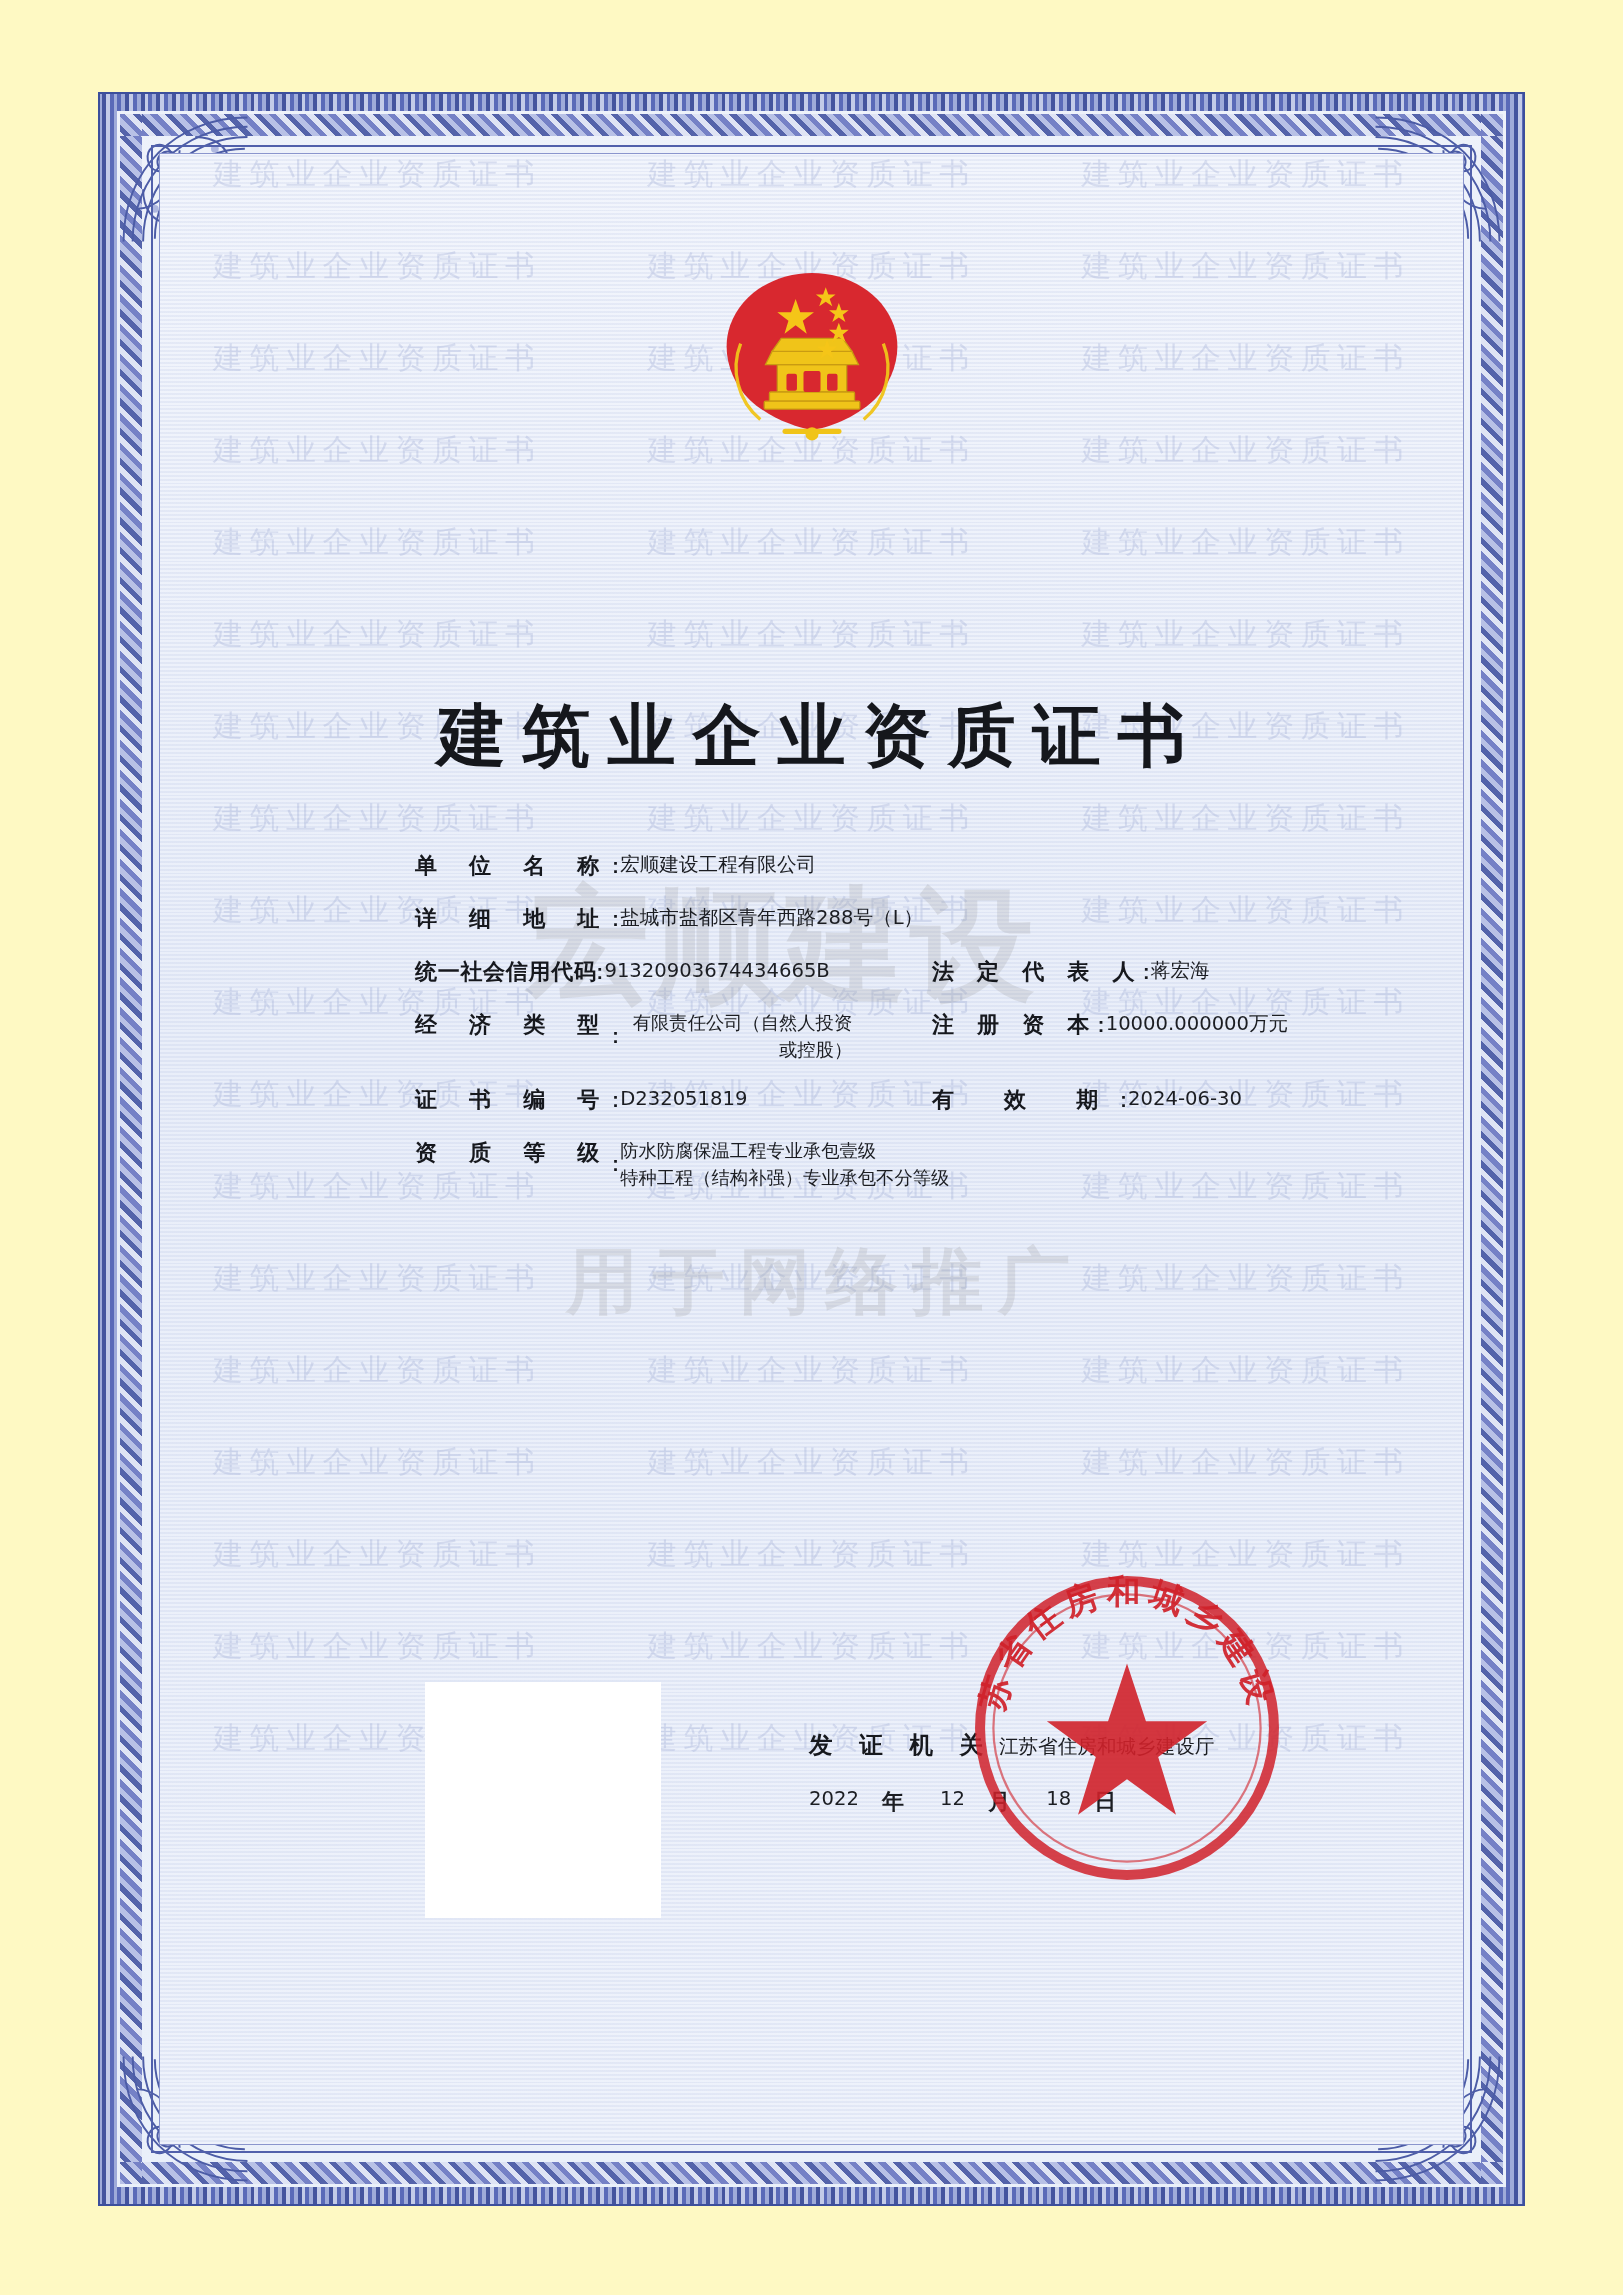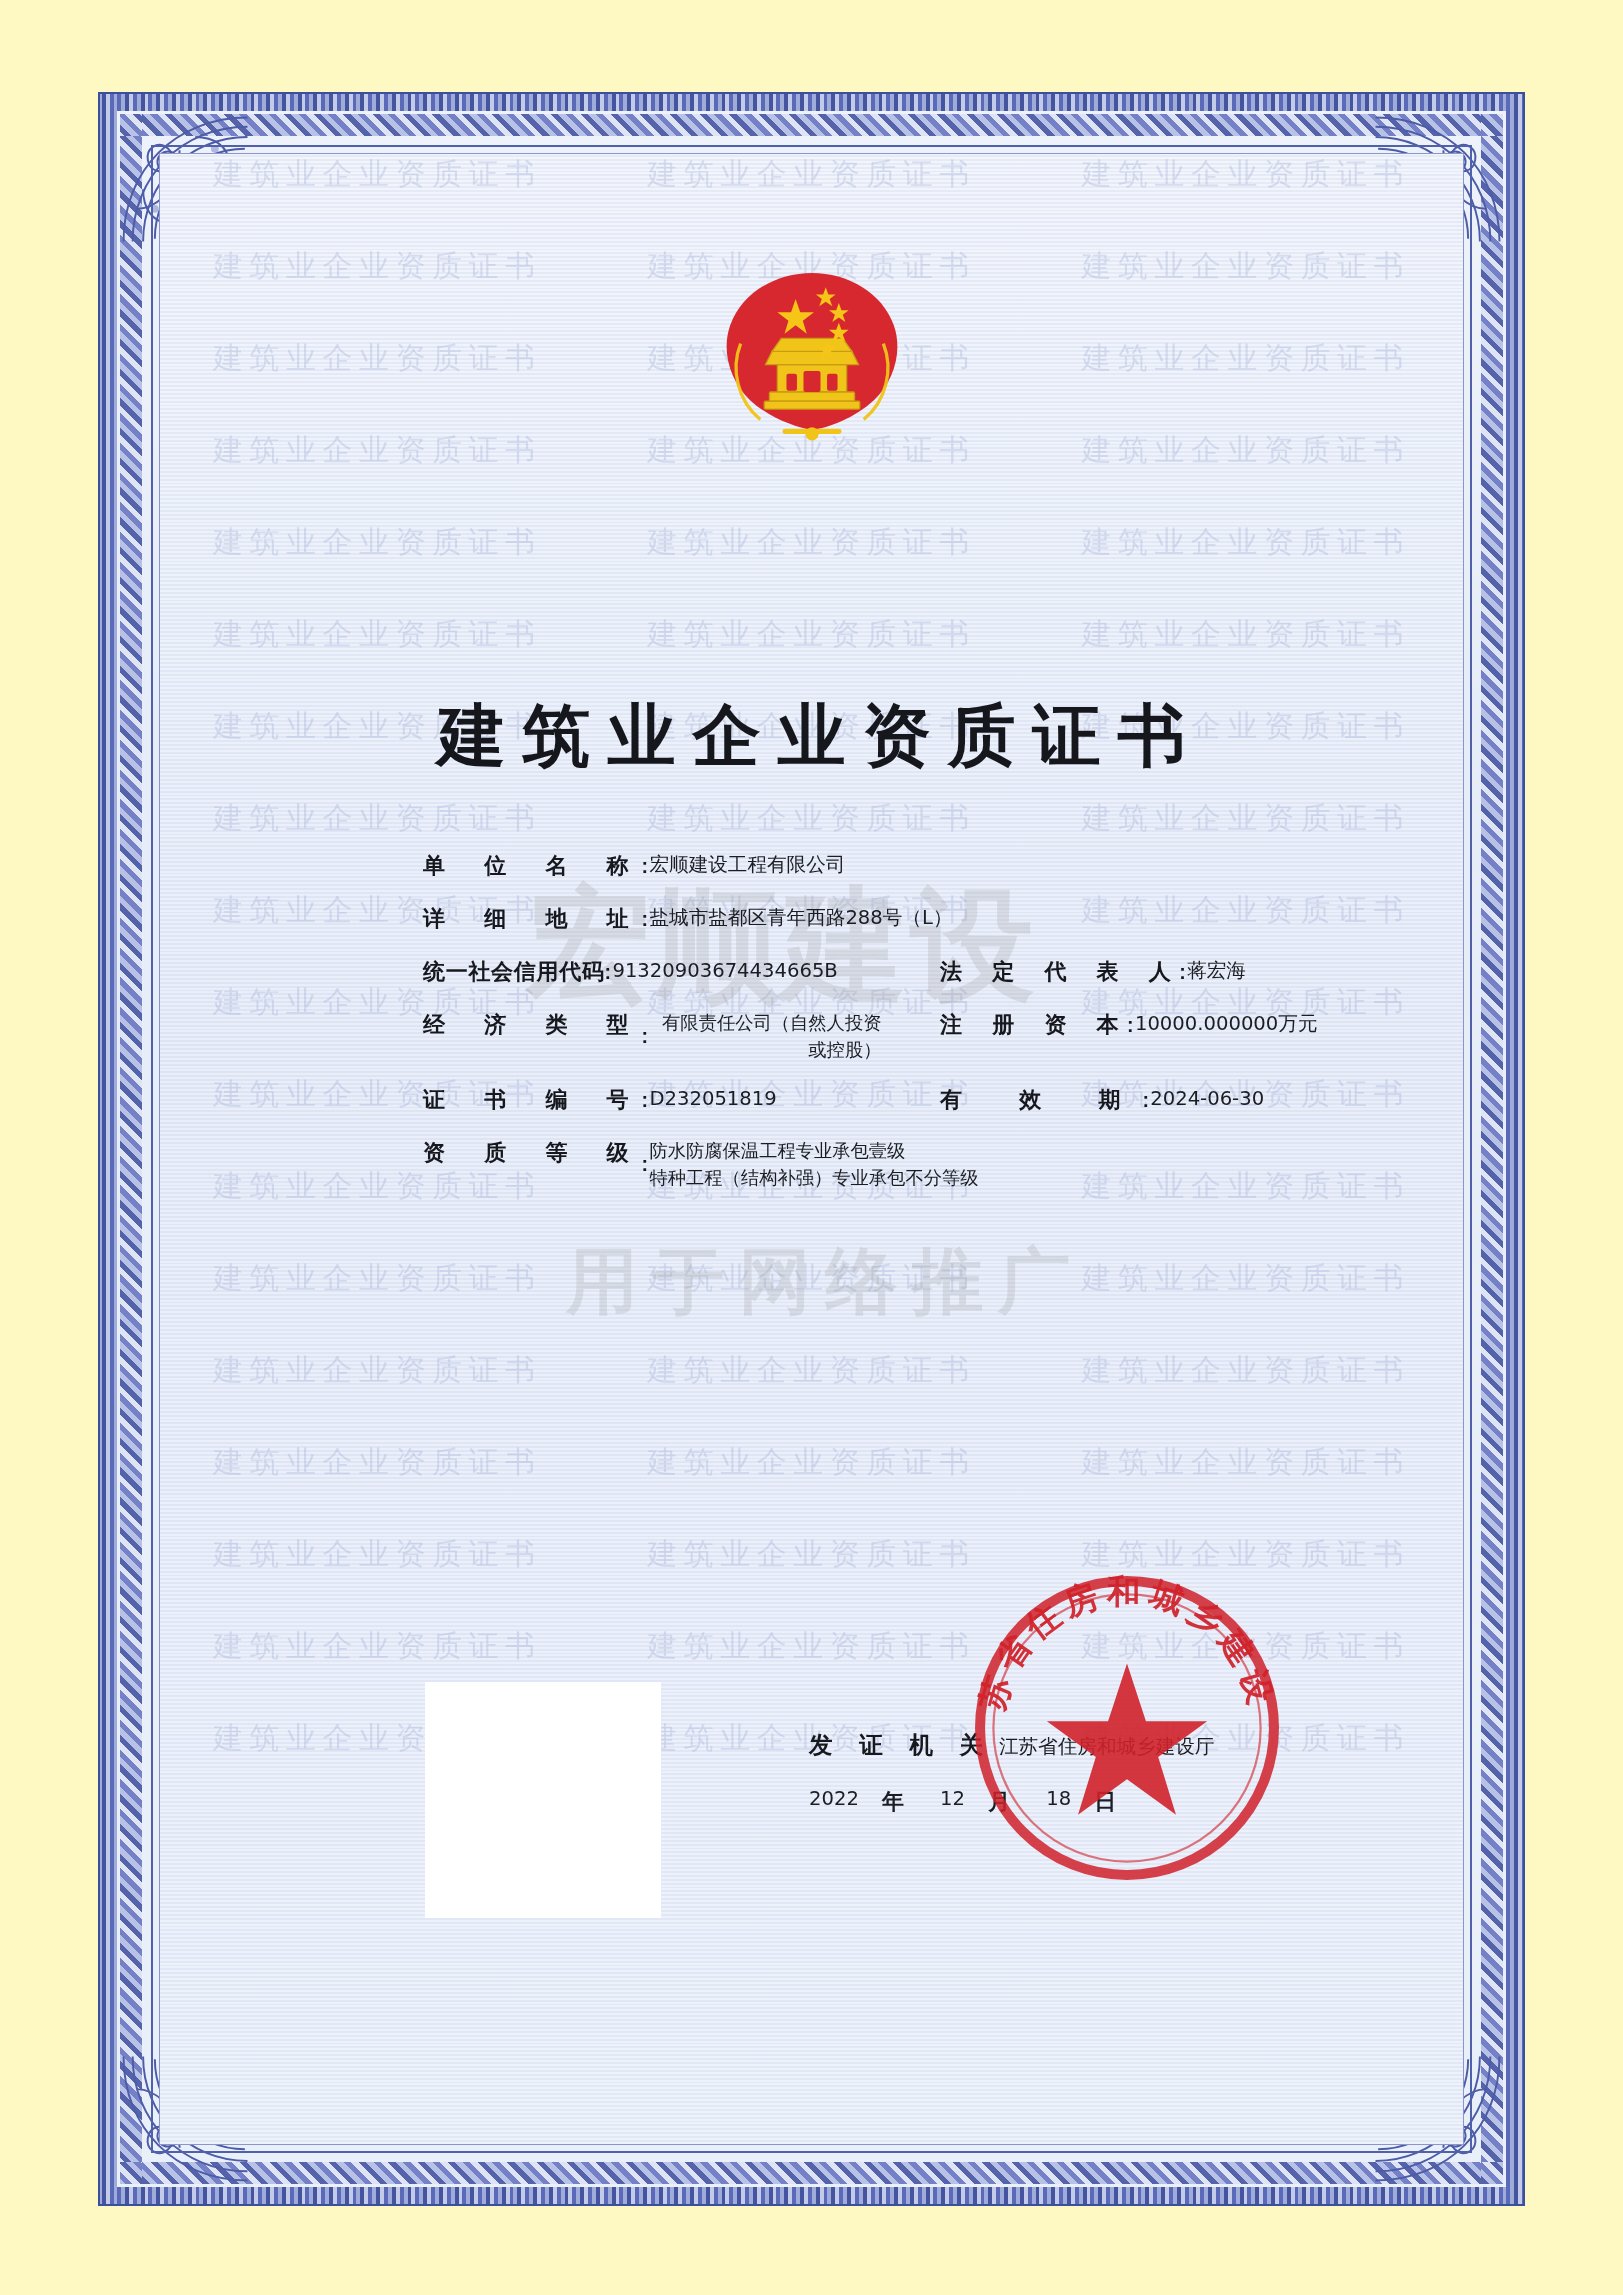--- a/index.html
+++ b/index.html
@@ -167,26 +167,25 @@
     top: 697px;
     width: 943px;
   }
   .frow {
     display: flex;
     align-items: flex-start;
     margin-bottom: 22px;
     min-height: 31px;
   }
   .lbl {
-    font-family: Liberation Mono, monospace;
+    font-family: Liberation Sans, sans-serif;
     font-size: 22px;
     font-weight: bold;
     color: #16181d;
     white-space: nowrap;
-    margin-left: 8px;
   }
   .lbl.sp6  { letter-spacing: 13px; }
   .lbl.sp5  { letter-spacing: 8.5px; }
   .lbl.tight{ letter-spacing: 0.7px; }
   .colon {
     font-size: 19.6px;
     font-weight: bold;
     color: #16181d;
     margin: 0 1.3px 0 0;
     align-self: center;

